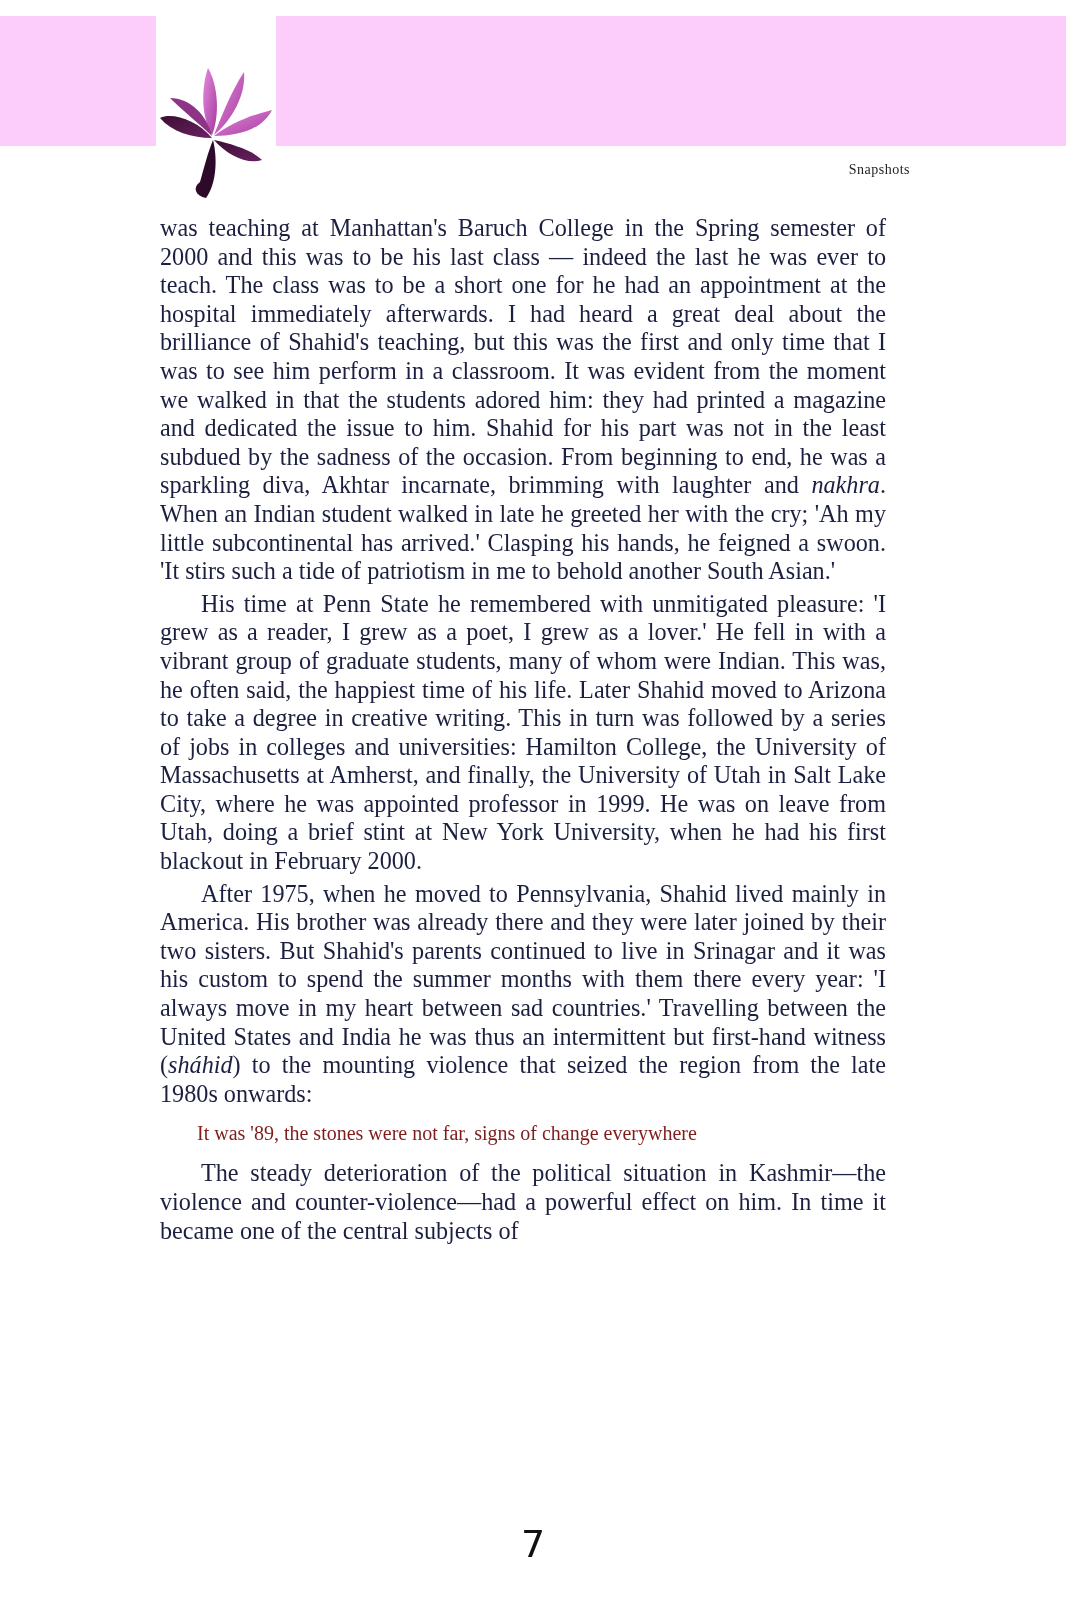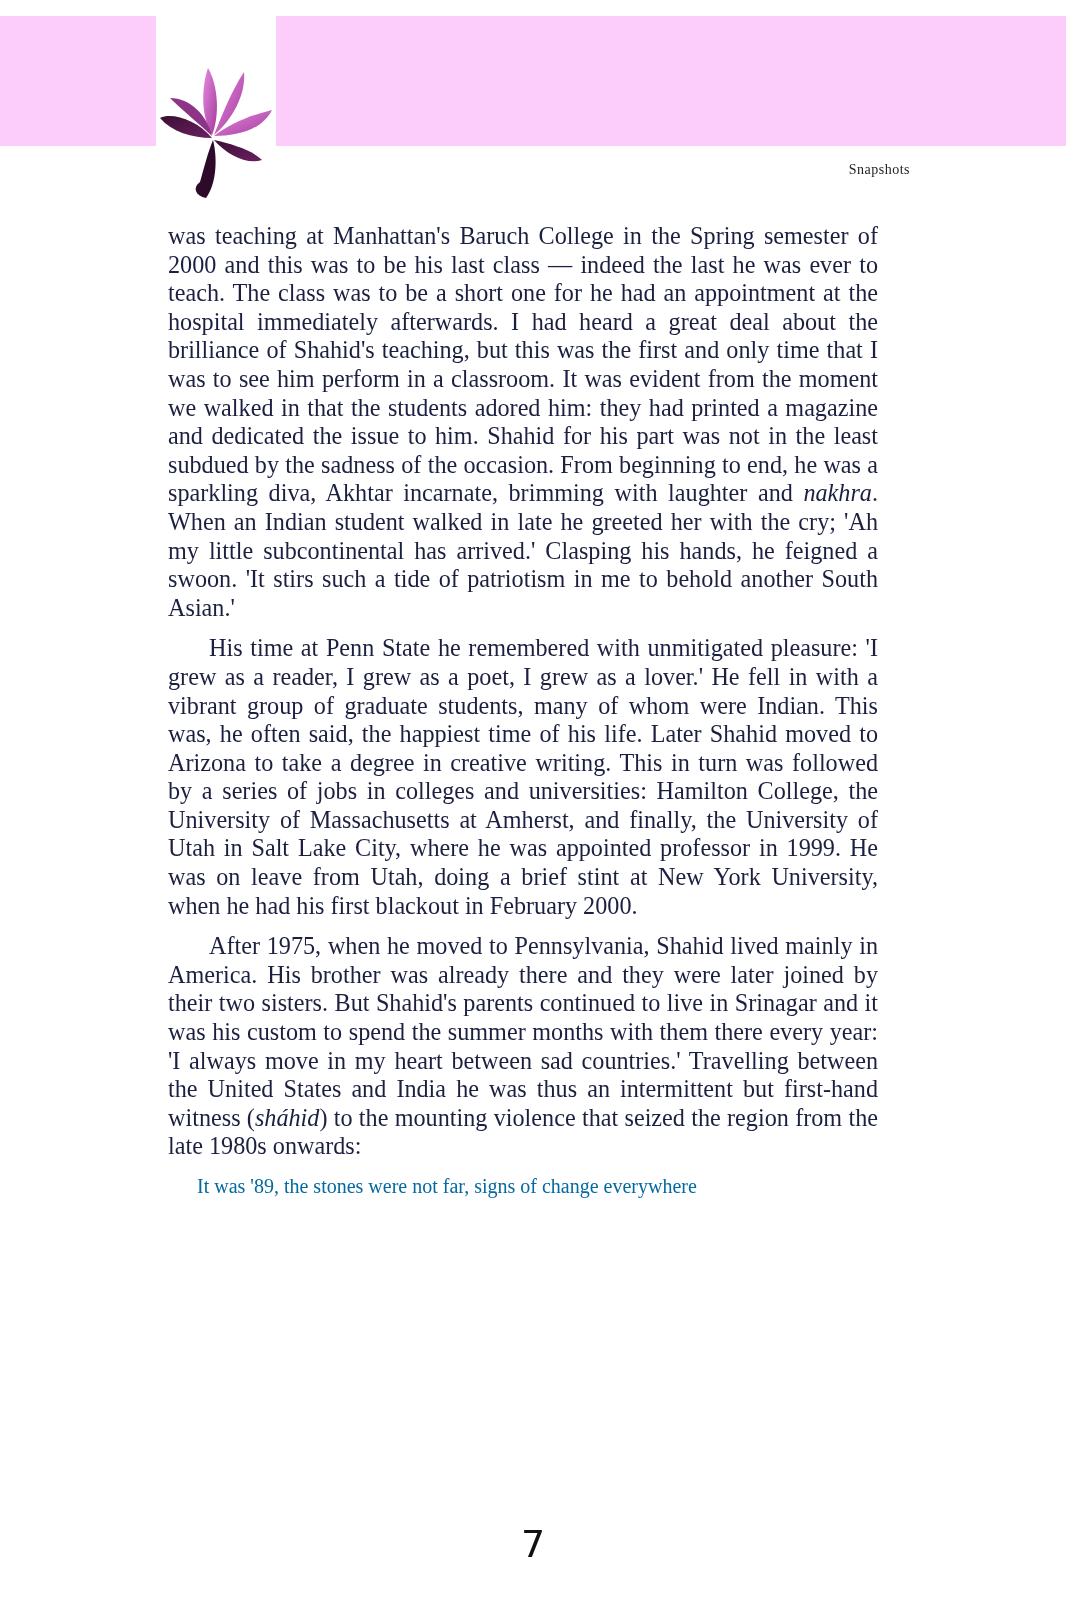--- a/index.html
+++ b/index.html
@@ -45,31 +45,31 @@
       left: 156px;
       top: 210px;
       width: 734px;
       font-family: "Liberation Serif", serif;
       font-size: 24.2px;
       line-height: 28.6px;
       color: #1c2040;
       text-align: justify;
     }
     .text-block p {
-      margin: 12px;
+      margin: 4px;
     }
     .text-block p.indent {
       text-indent: 41px;
     }
     .verse {
       margin: 12px 0 12px 41px !important;
       font-size: 20px;
       line-height: 27px;
       text-align: left;
-      color: #0369a1;
+      color: #7f1d1d;
     }
     .verse span { display: block; }
     .page-number {
       position: absolute;
       left: 0;
       width: 1066px;
       top: 1522px;
       text-align: center;
       font-family: "DejaVu Sans", sans-serif;
       font-size: 38px;
@@ -107,15 +107,16 @@
 
 <div class="running-head">Snapshots</div>
 
 <div class="text-block">
   <p><span>was teaching at Manhattan's Baruch College in the Spring semester of 2000 and this was to be his last class — indeed the last he was ever to teach. The class was to be a short one for he had an appointment at the hospital immediately afterwards. I had heard a great deal about the brilliance of Shahid's teaching, but this was the first and only time that I was to see him perform in a classroom. It was evident from the moment we walked in that the students adored him: they had printed a magazine and dedicated the issue to him. Shahid for his part was not in the least subdued by the sadness of the occasion. From beginning to end, he was a sparkling diva, Akhtar incarnate, brimming with laughter and </span><em>nakhra</em><span>. When an Indian student walked in late he greeted her with the cry; 'Ah my little subcontinental has arrived.' Clasping his hands, he feigned a swoon. 'It stirs such a tide of patriotism in me to behold another South Asian.'</span></p>
   <p class="indent">His time at Penn State he remembered with unmitigated pleasure: 'I grew as a reader, I grew as a poet, I grew as a lover.' He fell in with a vibrant group of graduate students, many of whom were Indian. This was, he often said, the happiest time of his life. Later Shahid moved to Arizona to take a degree in creative writing. This in turn was followed by a series of jobs in colleges and universities: Hamilton College, the University of Massachusetts at Amherst, and finally, the University of Utah in Salt Lake City, where he was appointed professor in 1999. He was on leave from Utah, doing a brief stint at New York University, when he had his first blackout in February 2000.</p>
   <p class="indent"><span>After 1975, when he moved to Pennsylvania, Shahid lived mainly in America. His brother was already there and they were later joined by their two sisters. But Shahid's parents continued to live in Srinagar and it was his custom to spend the summer months with them there every year: 'I always move in my heart between sad countries.' Travelling between the United States and India he was thus an intermittent but first-hand witness (</span><em>sháhid</em><span>) to the mounting violence that seized the region from the late 1980s onwards:</span></p>
   <p class="verse">
     <span>It was '89, the stones were not far, signs of change everywhere</span>
   </p>
+  <p class="indent">The steady deterioration of the political situation in Kashmir—the violence and counter-violence—had a powerful effect on him. In time it became one of the central subjects of</p>
 </div>
 
 <div class="page-number">7</div>
 
 </body></html>

